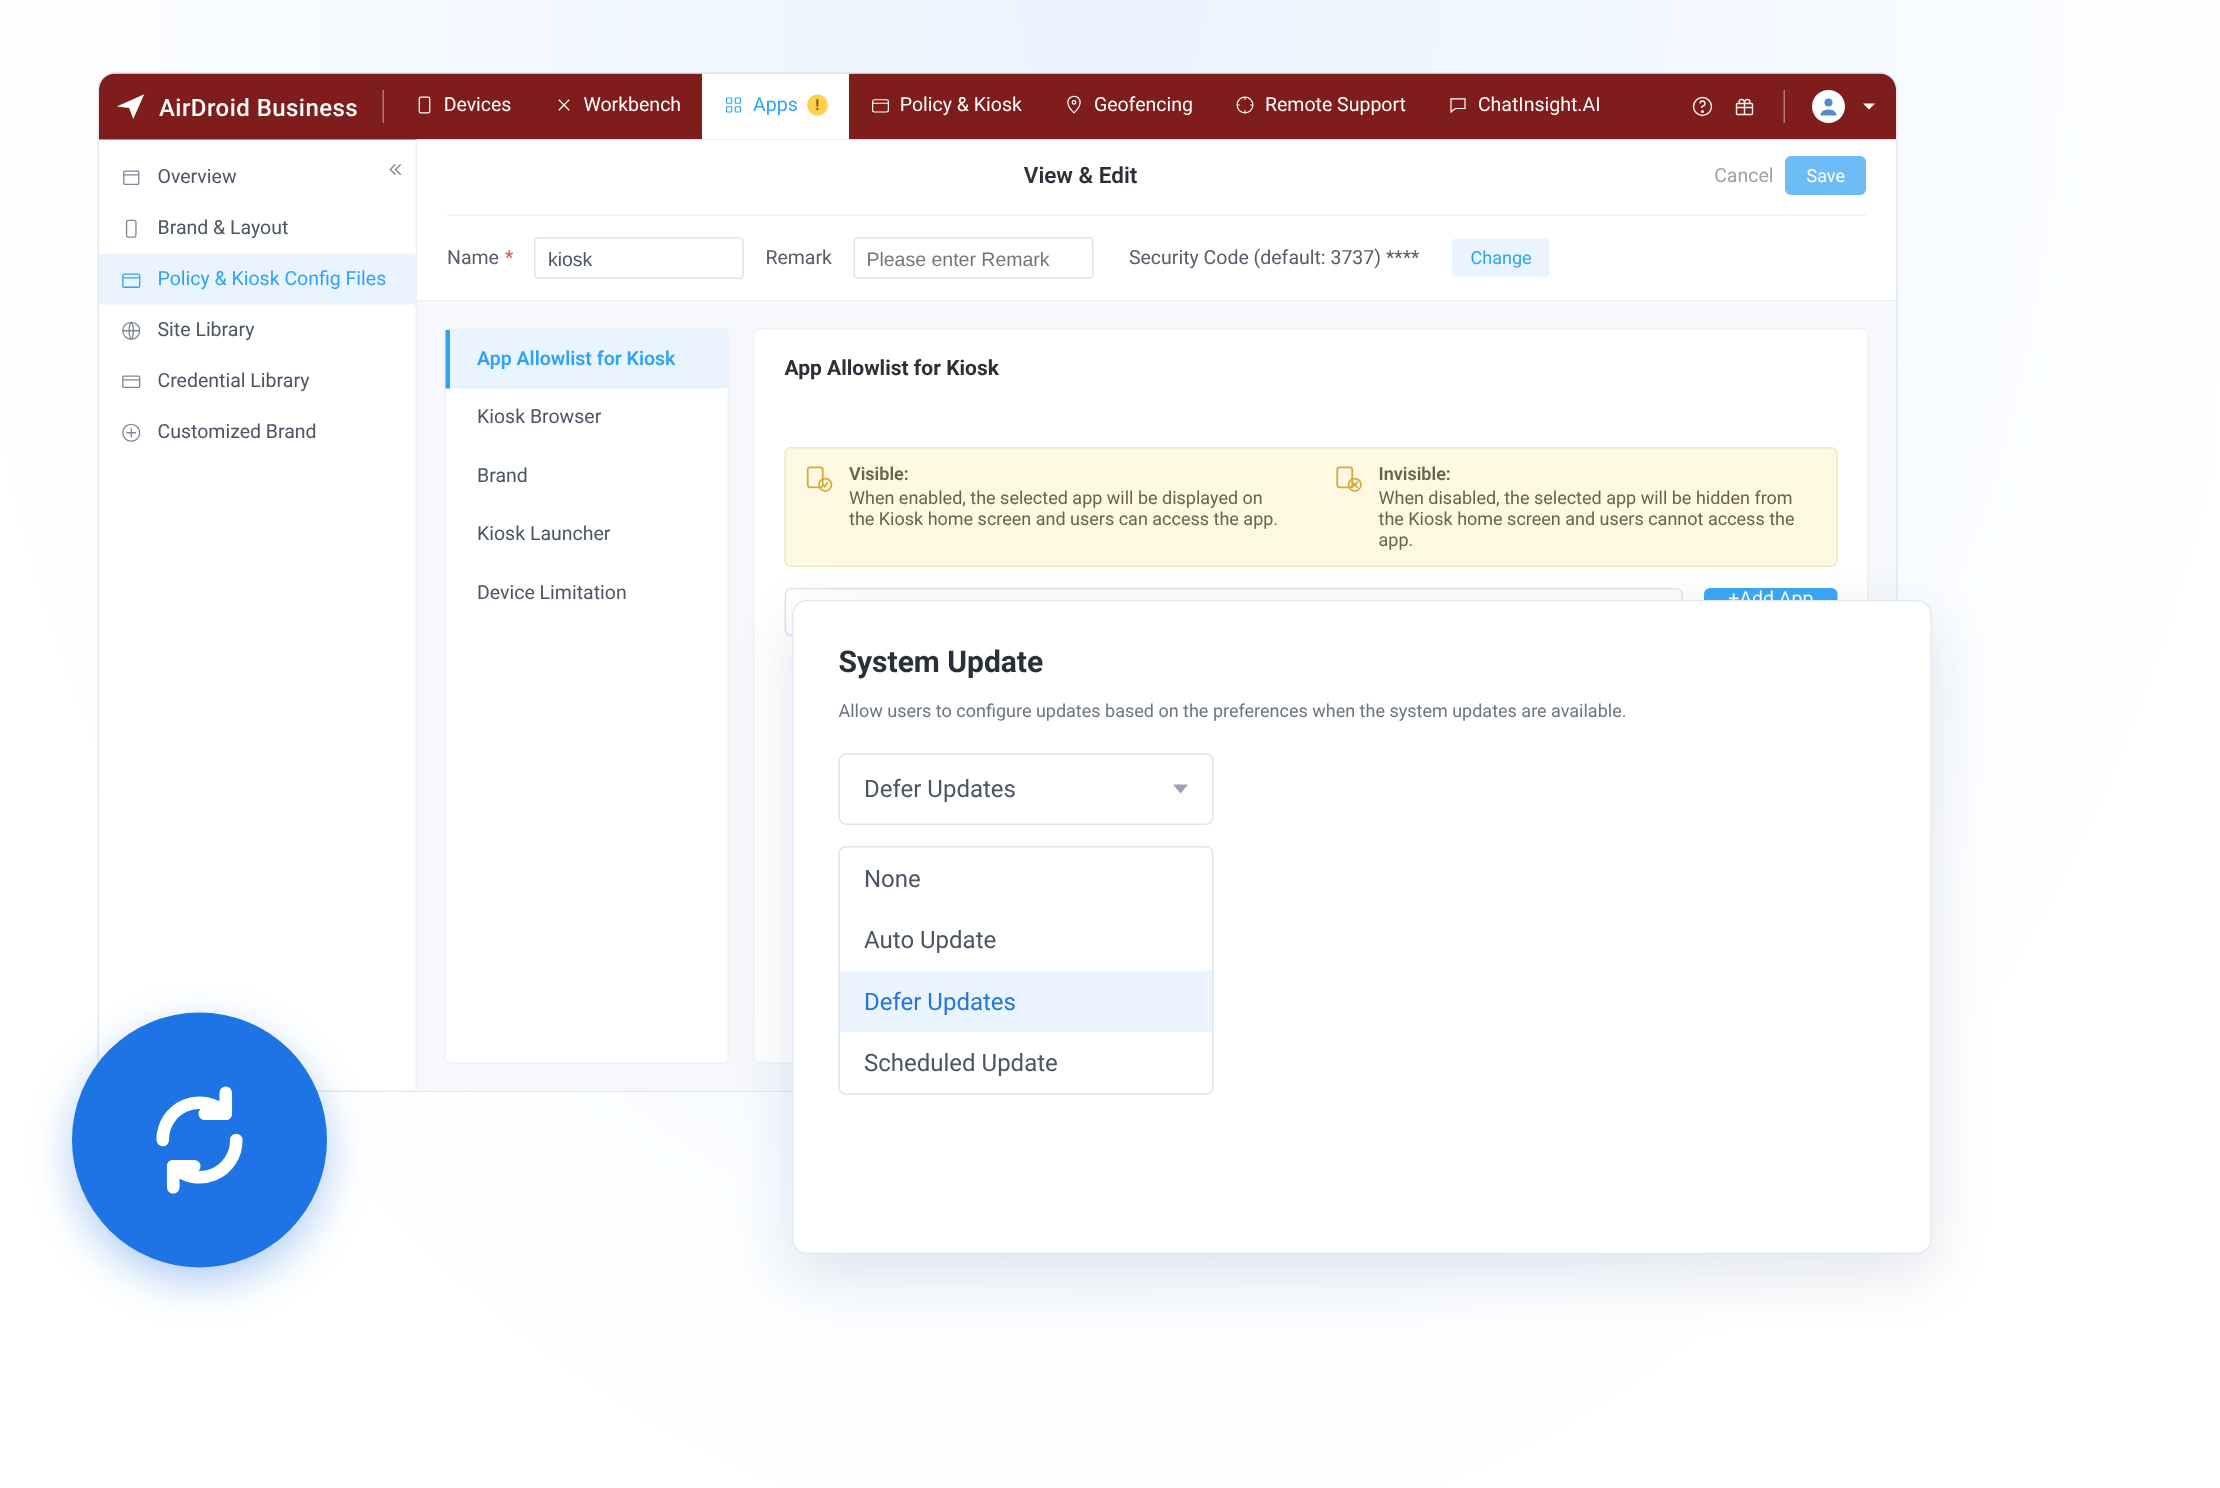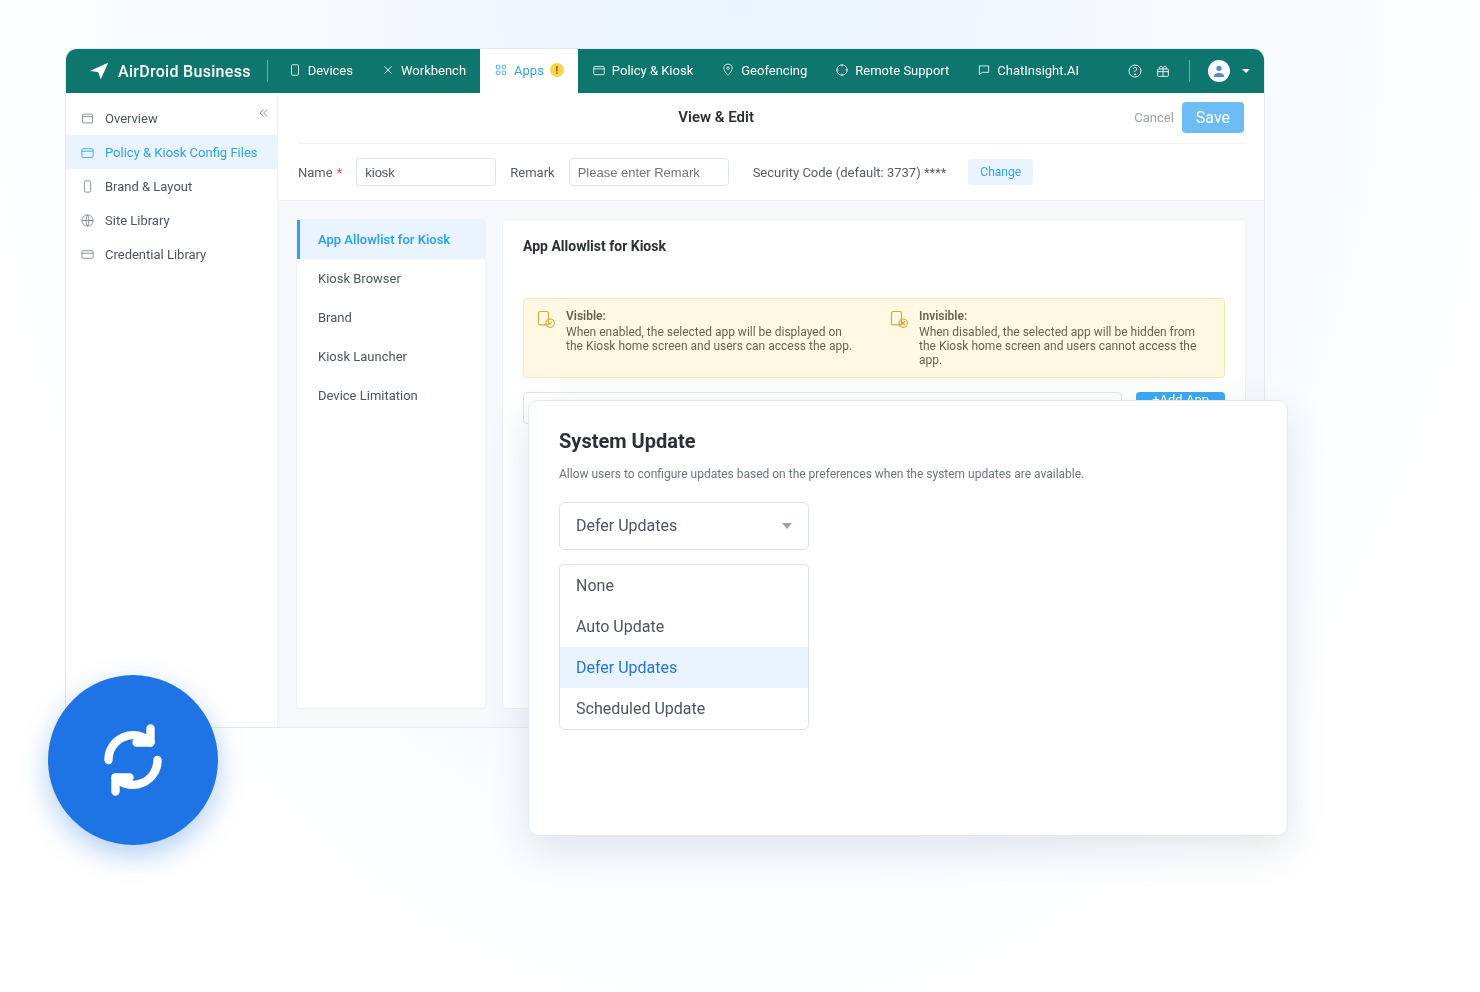--- a/index.html
+++ b/index.html
@@ -11,22 +11,22 @@
 
   
   .app-card {
     position: absolute; left: 65px; top: 48px; width: 1200px; height: 680px;
     border-radius: 12px; border: 1px solid #e3e9f0; overflow: hidden;
     background: #fff;
   }
 
   
   .topbar {
-    height: 44px; background: #0f766e; color: #fff;
-    display: flex; align-items: center; padding: 0 14px 0 22px; gap: 0;
+    height: 44px; background: #7f1d1d; color: #fff;
+    display: flex; align-items: center; padding: 0 14px 0 10px; gap: 0;
   }
   .logo { display: flex; align-items: center; gap: 8px; margin-right: 10px; }
   .logo svg { width: 22px; height: 22px; }
   .logo-text { font-size: 16px; font-weight: 500; letter-spacing: .3px; }
   .top-sep { width: 1px; height: 22px; background: rgba(255,255,255,.4); margin: 0 6px; }
   .nav-item {
     display: flex; align-items: center; gap: 6px; padding: 0 14px; height: 48px;
     color: #fff; font-size: 13px; cursor: pointer; border-bottom: 2px solid transparent;
   }
   .nav-item.active { background: #fff; color: #2ea3f2; border-bottom: 2px solid #2ea3f2; }
@@ -58,21 +58,21 @@
   .main { flex: 1; background: #f6f8fb; display: flex; flex-direction: column; }
   .main-header {
     background: #fff; border-bottom: 1px solid #eef1f5;
     padding: 10px 20px 14px;
   }
   .title-row { display: flex; align-items: center; height: 28px; }
   .title-row .spacer { flex: 1; }
   .page-title { font-size: 15px; font-weight: 600; color: #2b2f38; margin: 0 auto; }
   .btn-text { font-size: 13px; color: #9aa2ad; cursor: pointer; margin-right: 8px; }
   .btn-primary {
-    background: #6dbcf6; color: #fff; font-size: 16px; padding: 6px 14px; border-radius: 4px;
+    background: #6dbcf6; color: #fff; font-size: 12px; padding: 6px 14px; border-radius: 4px;
     cursor: pointer;
   }
   .form-row { display: flex; align-items: center; gap: 14px; margin-top: 12px; font-size: 13px; color: #565d68; border-top:1px solid #eef1f5; padding-top:14px; }
   .form-row label { display: flex; align-items: center; gap: 4px; }
   .req { color: #e94f4f; }
   .form-row input {
     height: 28px; border: 1px solid #dfe5ec; border-radius: 3px; padding: 0 8px; font-size: 13px;
     color: #4b5563;
   }
   .sec-text { font-size: 13px; color: #565d68; margin-left: 10px; }
@@ -244,46 +244,53 @@
               <path d="M14 6l-6 6 6 6M8 6l-6 6 6 6" stroke="#7a8794" stroke-width="1.6" fill="none"></path>
             </svg>
         </div>
         <div class="side-item">
           <svg viewBox="0 0 24 24">
               <rect x="4" y="5" width="16" height="14" rx="1" stroke="#7a8794" stroke-width="1.4" fill="none"></rect>
               <path d="M4 9h16" stroke="#7a8794" stroke-width="1.4"></path>
             </svg>
           <span>Overview</span>
         </div>
+        <div class="side-item">
+          <svg viewBox="0 0 24 24">
+              <rect x="7" y="3" width="10" height="18" rx="2" stroke="#7a8794" stroke-width="1.4" fill="none"></rect>
+            </svg>
+          <span>Brand &amp; Layout</span>
+        </div>
         <div class="side-item active">
           <svg viewBox="0 0 24 24">
               <rect x="3" y="6" width="18" height="14" rx="2" stroke="#2ea3f2" stroke-width="1.4" fill="none"></rect>
               <path d="M3 10h18" stroke="#2ea3f2" stroke-width="1.4"></path>
             </svg>
           <span>Policy &amp; Kiosk Config Files</span>
         </div>
         <div class="side-item">
           <svg viewBox="0 0 24 24">
-              <rect x="7" y="3" width="10" height="18" rx="2" stroke="#7a8794" stroke-width="1.4" fill="none"></rect>
-            </svg>
-          <span>Brand &amp; Layout</span>
-        </div>
-        <div class="side-item">
-          <svg viewBox="0 0 24 24">
               <circle cx="12" cy="12" r="9" stroke="#7a8794" stroke-width="1.4" fill="none"></circle>
               <path d="M3 12h18M12 3c3 3 3 15 0 18M12 3c-3 3-3 15 0 18" stroke="#7a8794" stroke-width="1.4" fill="none"></path>
             </svg>
           <span>Site Library</span>
         </div>
         <div class="side-item">
           <svg viewBox="0 0 24 24">
               <rect x="3" y="6" width="18" height="12" rx="1" stroke="#7a8794" stroke-width="1.4" fill="none"></rect>
               <path d="M3 10h18" stroke="#7a8794" stroke-width="1.4"></path>
             </svg>
           <span>Credential Library</span>
+        </div>
+        <div class="side-item">
+          <svg viewBox="0 0 24 24">
+              <circle cx="12" cy="12" r="9" stroke="#7a8794" stroke-width="1.4" fill="none"></circle>
+              <path d="M12 7v10M7 12h10" stroke="#7a8794" stroke-width="1.4"></path>
+            </svg>
+          <span>Customized Brand</span>
         </div>
       </div>
 
       <div class="main">
         <div class="main-header">
           <div class="title-row">
             <div class="spacer"></div>
             <div class="page-title">View &amp; Edit</div>
             <div class="spacer"></div>
             <span class="btn-text">Cancel</span>

